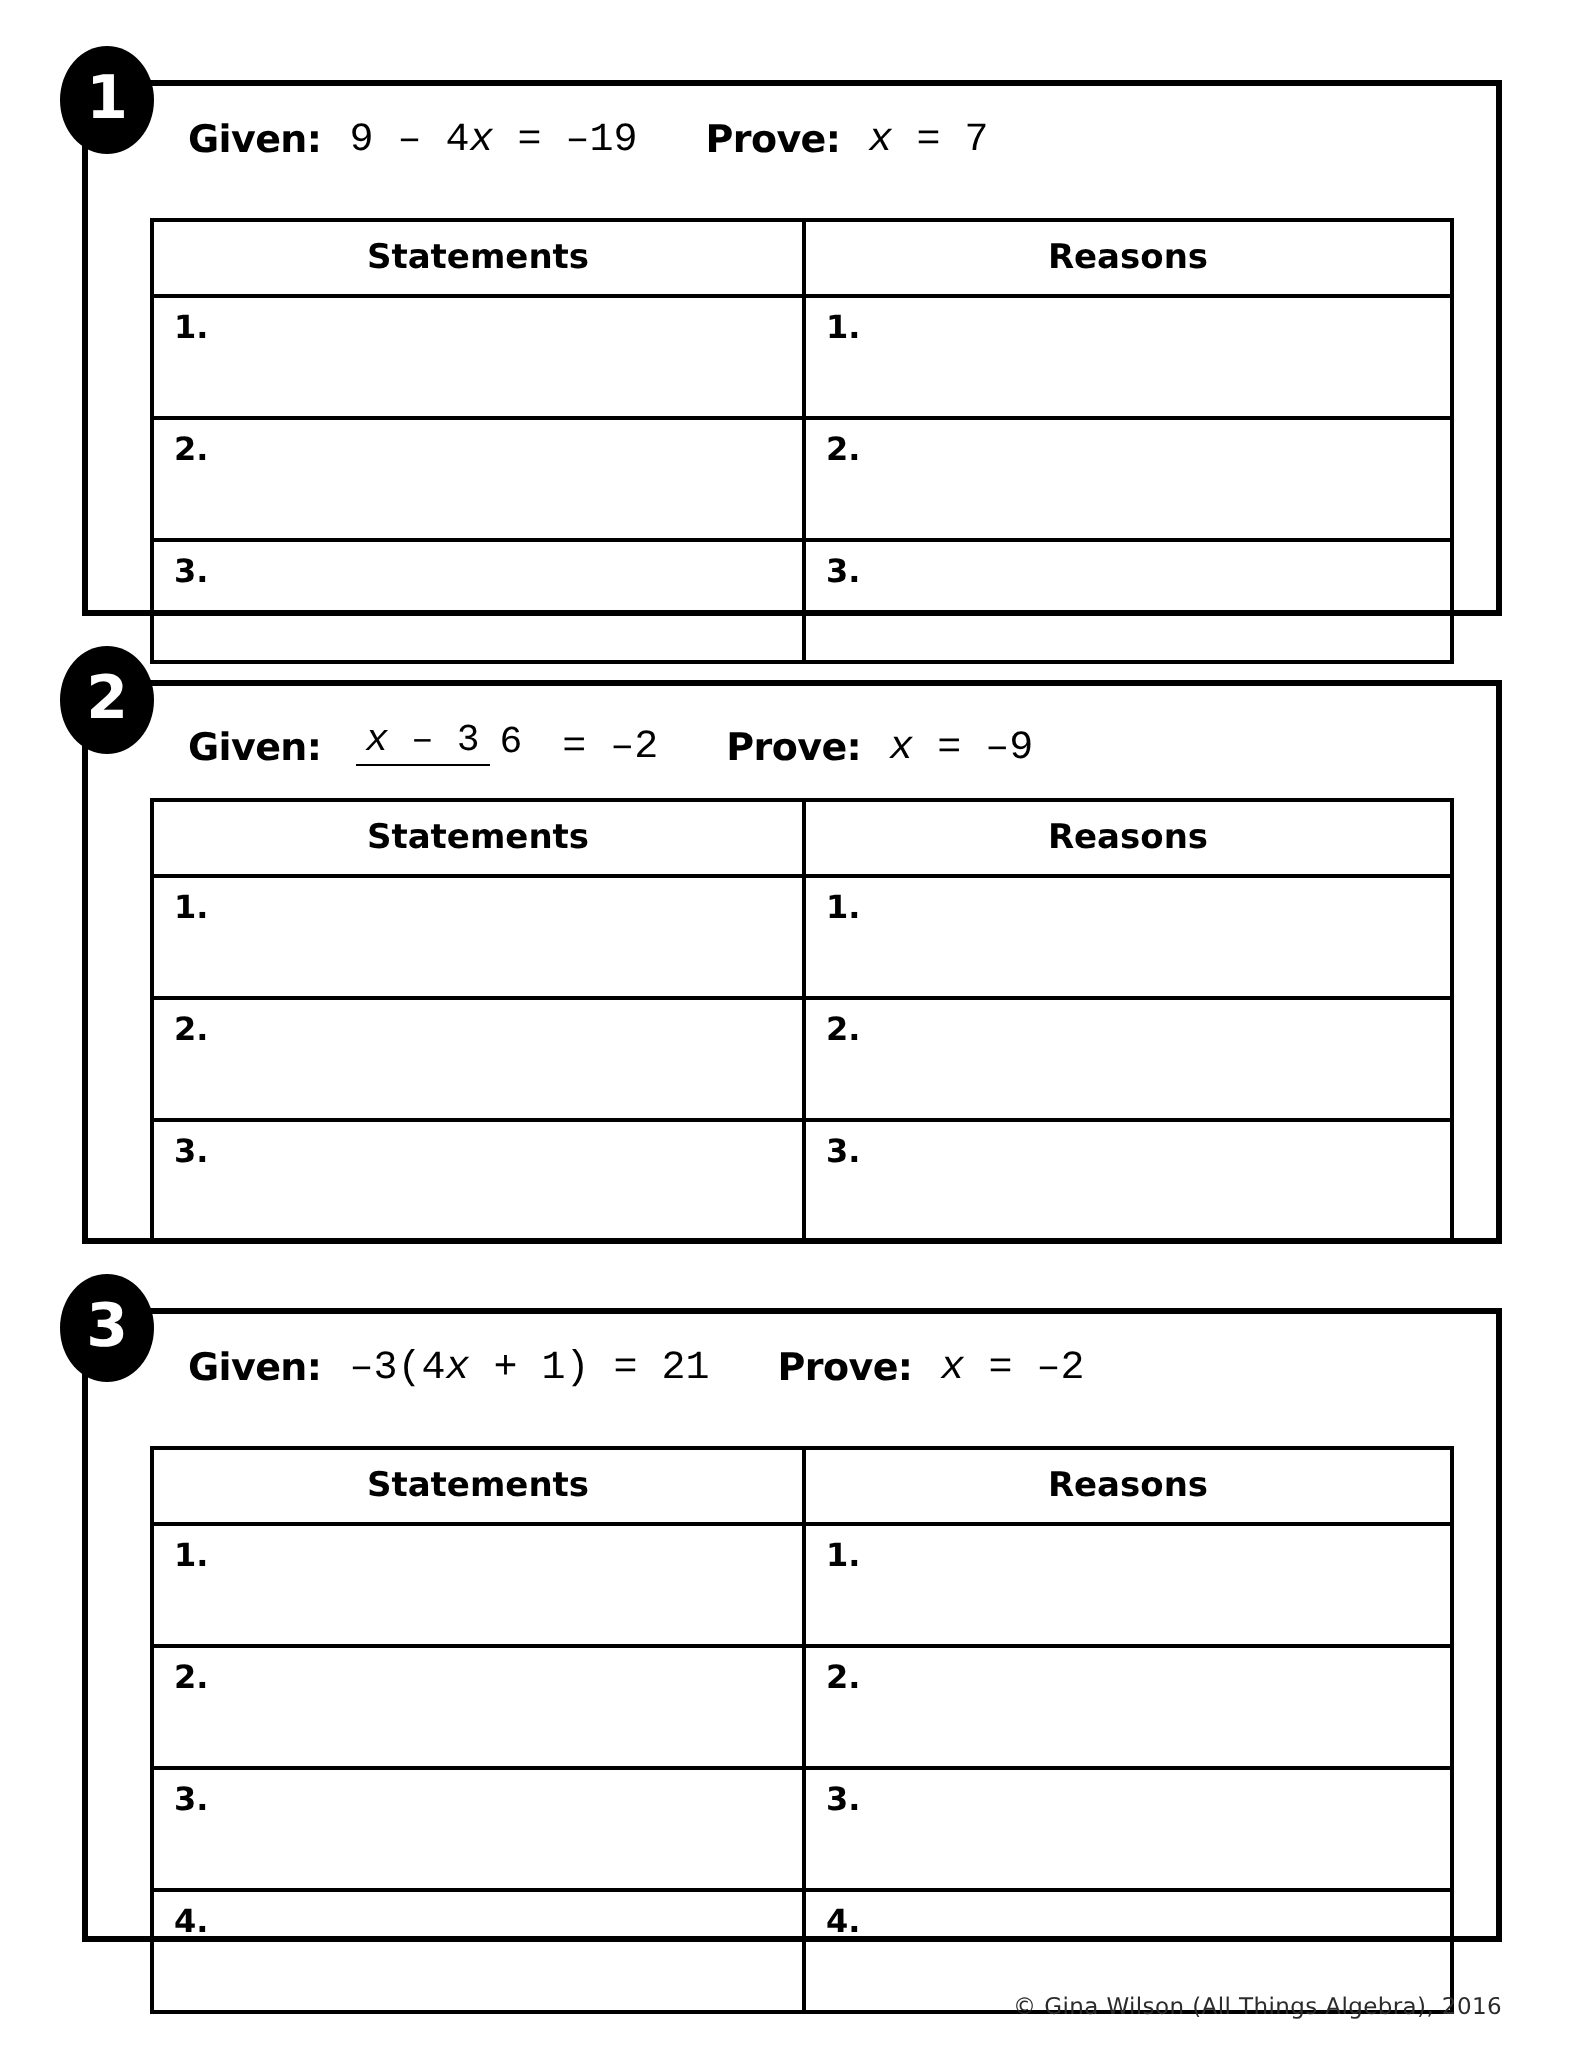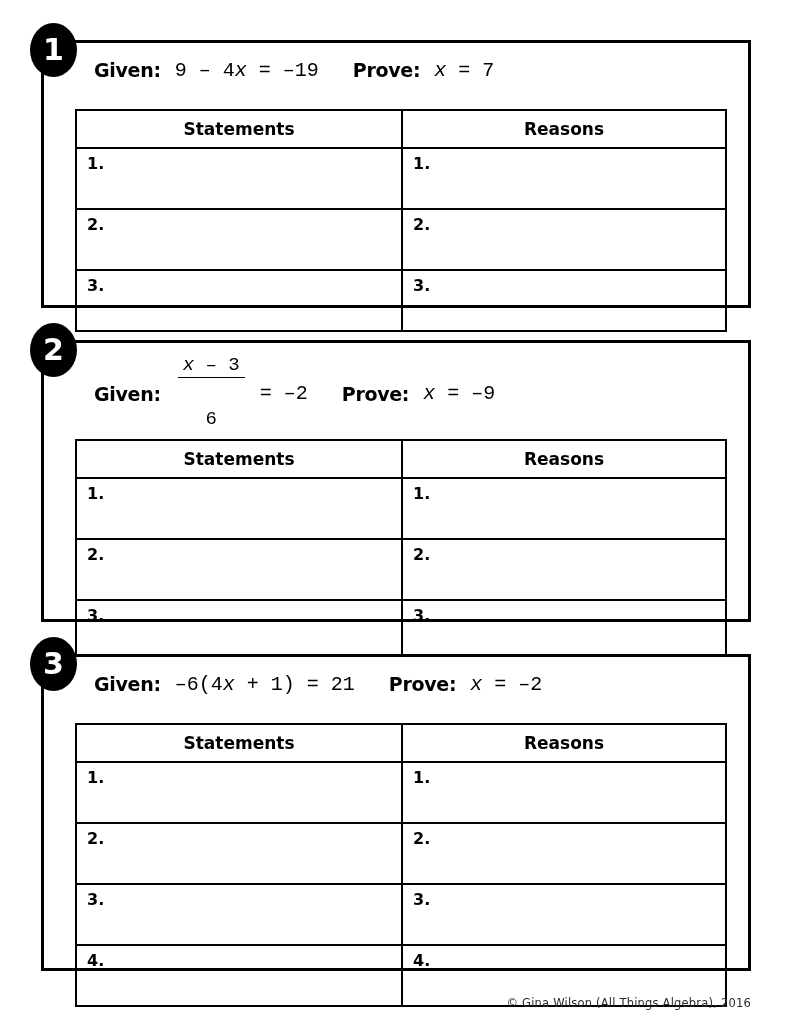--- a/index.html
+++ b/index.html
@@ -77,27 +77,26 @@
     font-style: italic;
   }
   .gp-gap {
     display: inline-block;
     width: 34px;
   }
 
   
   .frac {
     display: inline-flex;
-    flex-direction: column;
-    align-items: center;
+    flex-direction: row;
+    align-items: flex-start;
     vertical-align: middle;
     margin: 0 3px;
     position: relative;
     top: -1px;
-    gap: 31px;
   }
   .frac .num {
     padding: 0 5px 1px 5px;
     border-bottom: 1.6px solid #000;
     font-size: 19px;
     line-height: 1.05;
   }
   .frac .den {
     padding: 1px 5px 0 5px;
     font-size: 19px;
@@ -237,21 +236,21 @@
         </tbody>
       </table>
     </div>
   </div>
 
   <div class="problem" style="top:654px; height:317px;">
     <div class="badge">3</div>
 
     <div class="gp-line">
       <span class="gp-label">Given:</span>
-      <span class="gp-expr"><span>–6(4</span><i>x</i><span> + 1) = 21</span></span>
+      <span class="gp-expr"><span>–3(4</span><i>x</i><span> + 1) = 21</span></span>
       <span class="gp-gap"></span>
       <span class="gp-label">Prove:</span>
       <span class="gp-expr"><i>x</i><span> = –2</span></span>
     </div>
 
     <div class="proof-table-wrap">
       <table class="proof">
         <colgroup>
             <col class="c1">
             <col class="c2">

